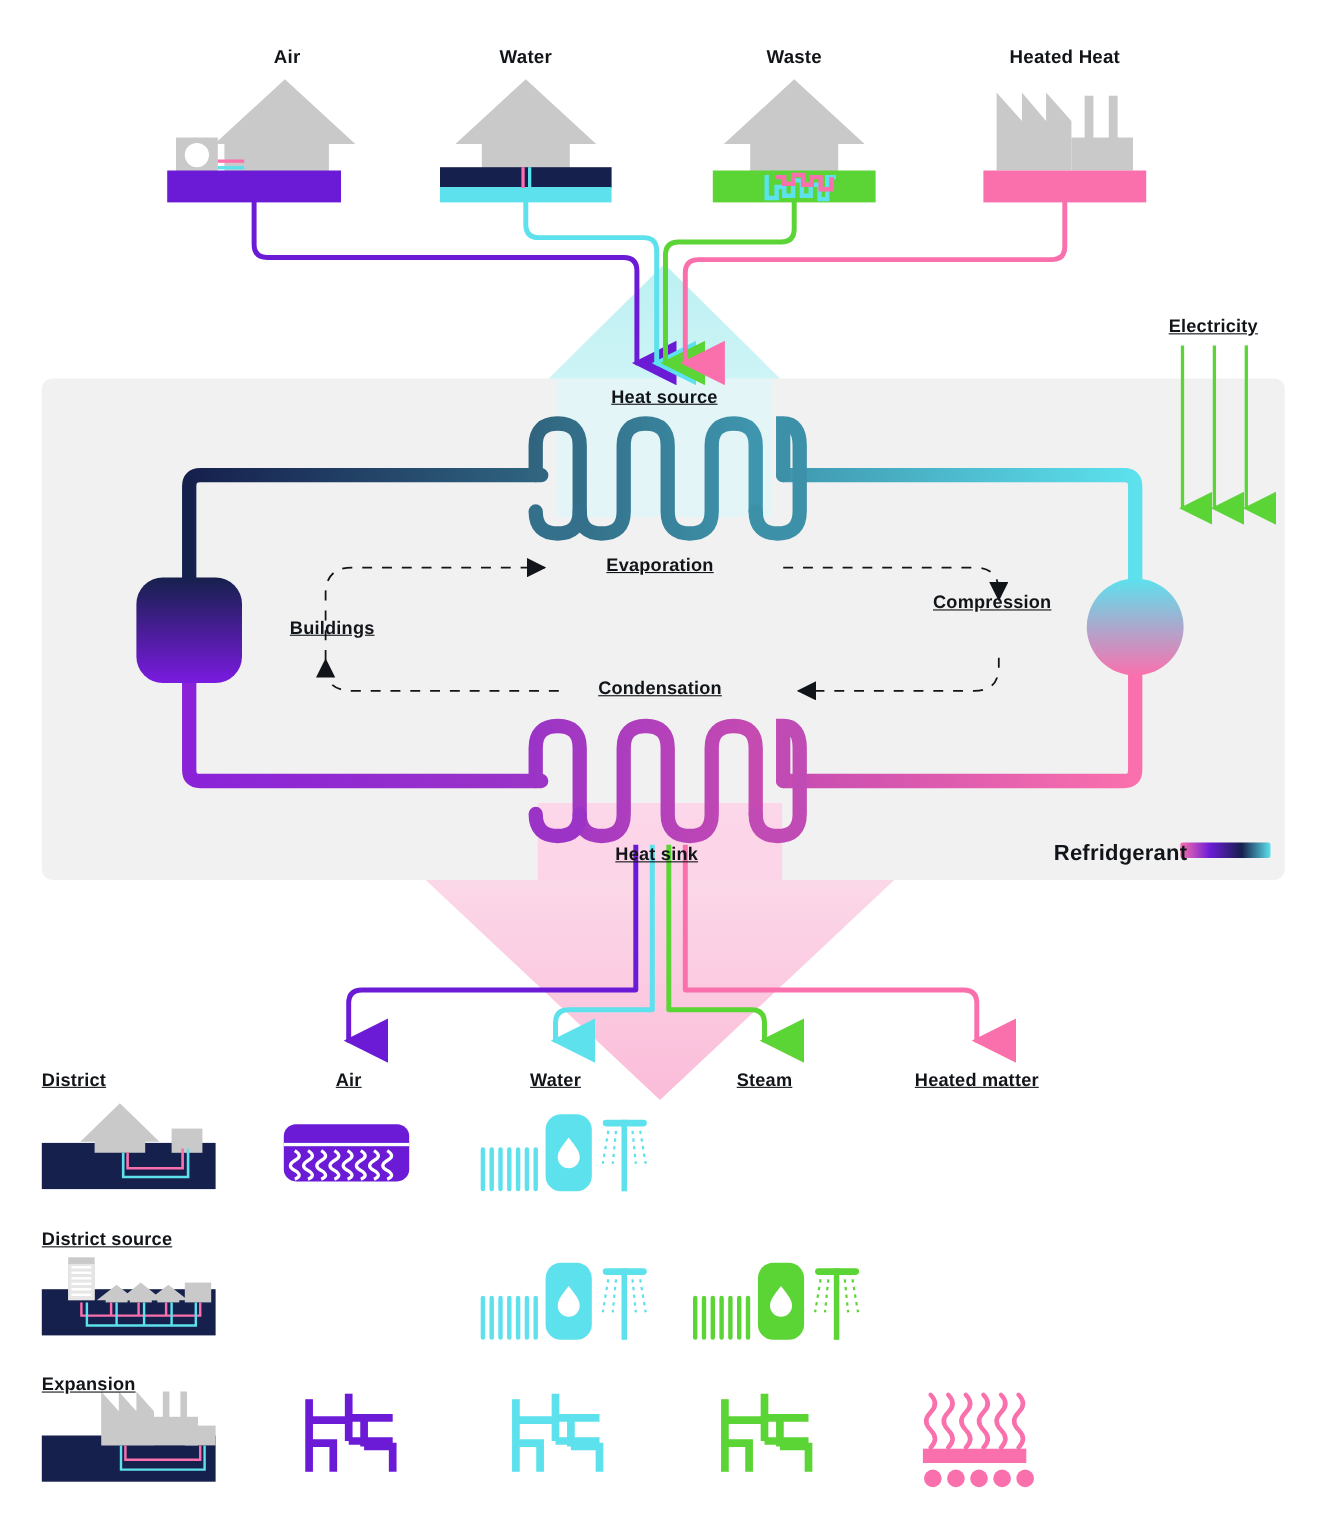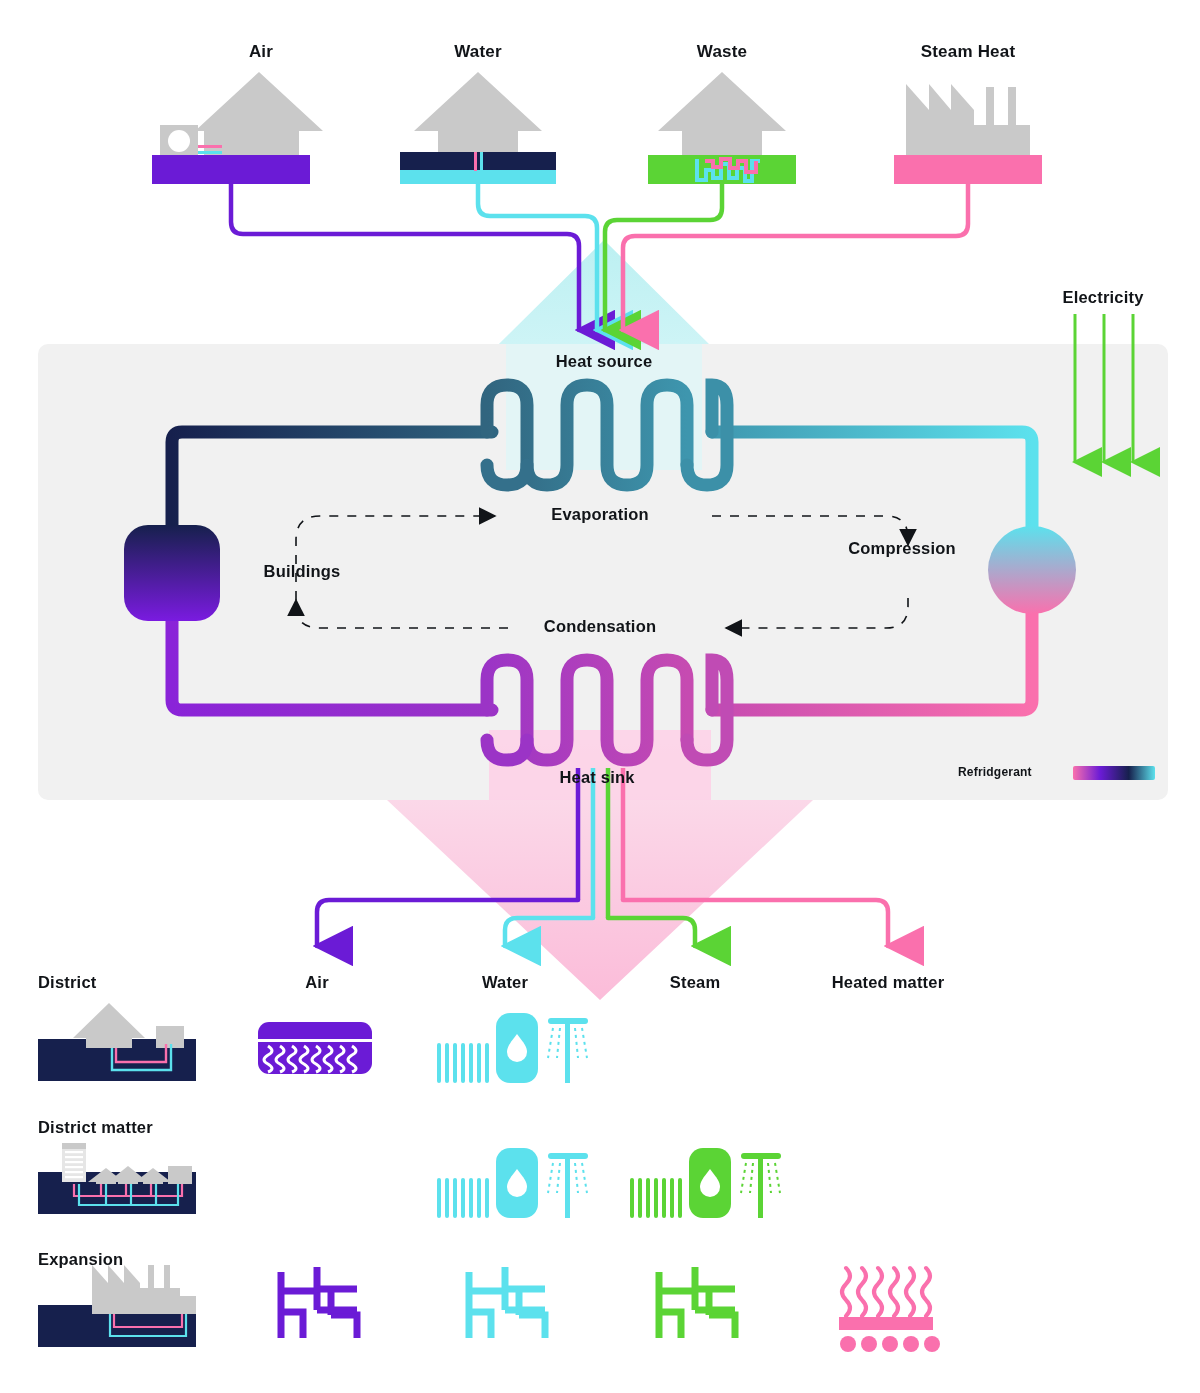--- a/index.html
+++ b/index.html
@@ -3,22 +3,22 @@
 <meta charset="utf-8">
 <style>
   html,body{margin:0;padding:0;background:#ffffff;}
   body{width:1200px;height:1393px;position:relative;overflow:hidden;
        font-family:"Liberation Sans","DejaVu Sans",sans-serif;color:#111418;}
   .stage{position:absolute;inset:0;width:1200px;height:1393px;}
   svg.layer{position:absolute;left:0;top:0;width:1200px;height:1393px;overflow:visible;}
   .lbl{position:absolute;font-weight:700;letter-spacing:.2px;white-space:nowrap;}
   .lbl.c{transform:translateX(-50%);}
   .t18{font-size:17px;}
-  .t17{font-size:16.5px;}
-  .t16{font-size:12px;}
+  .t17{font-size:16.5px;text-decoration:underline;}
+  .t16{font-size:20px;}
 </style>
 </head>
 <body>
 
 <div class="stage">
 
   <svg class="layer" viewBox="0 0 1200 1393">
     <defs>
       <linearGradient id="gSrcArrow" x1="0" y1="0" x2="0" y2="1">
         <stop offset="0" stop-color="#BCF0F2"></stop>
@@ -406,36 +406,36 @@
         <circle cx="890" cy="1344" r="8"></circle>
           <circle cx="911" cy="1344" r="8"></circle>
         <circle cx="932" cy="1344" r="8"></circle>
       </g>
     </g>
   </svg>
 
   <div class="lbl c t18" style="left:261px;top:42px">Air</div>
   <div class="lbl c t18" style="left:478px;top:42px">Water</div>
   <div class="lbl c t18" style="left:722px;top:42px">Waste</div>
-  <div class="lbl c t18" style="left:968px;top:42px">Steam Heat</div>
+  <div class="lbl c t18" style="left:968px;top:42px">Heated Heat</div>
 
   <div class="lbl c t17" style="left:604px;top:352px">Heat source</div>
   <div class="lbl c t17" style="left:597px;top:768px">Heat sink</div>
 
   <div class="lbl c t17" style="left:600px;top:505px">Evaporation</div>
   <div class="lbl c t17" style="left:902px;top:539px">Compression</div>
   <div class="lbl c t17" style="left:600px;top:617px">Condensation</div>
   <div class="lbl c t17" style="left:302px;top:562px">Buildings</div>
 
   <div class="lbl c t17" style="left:1103px;top:288px">Electricity</div>
 
   <div class="lbl t16" style="left:958px;top:765px">Refridgerant</div>
 
   <div class="lbl c t17" style="left:317px;top:973px">Air</div>
   <div class="lbl c t17" style="left:505px;top:973px">Water</div>
   <div class="lbl c t17" style="left:695px;top:973px">Steam</div>
   <div class="lbl c t17" style="left:888px;top:973px">Heated matter</div>
 
   <div class="lbl t17" style="left:38px;top:973px">District</div>
-  <div class="lbl t17" style="left:38px;top:1118px">District matter</div>
+  <div class="lbl t17" style="left:38px;top:1118px">District source</div>
   <div class="lbl t17" style="left:38px;top:1250px">Expansion</div>
 
 </div>
 
 </body></html>

